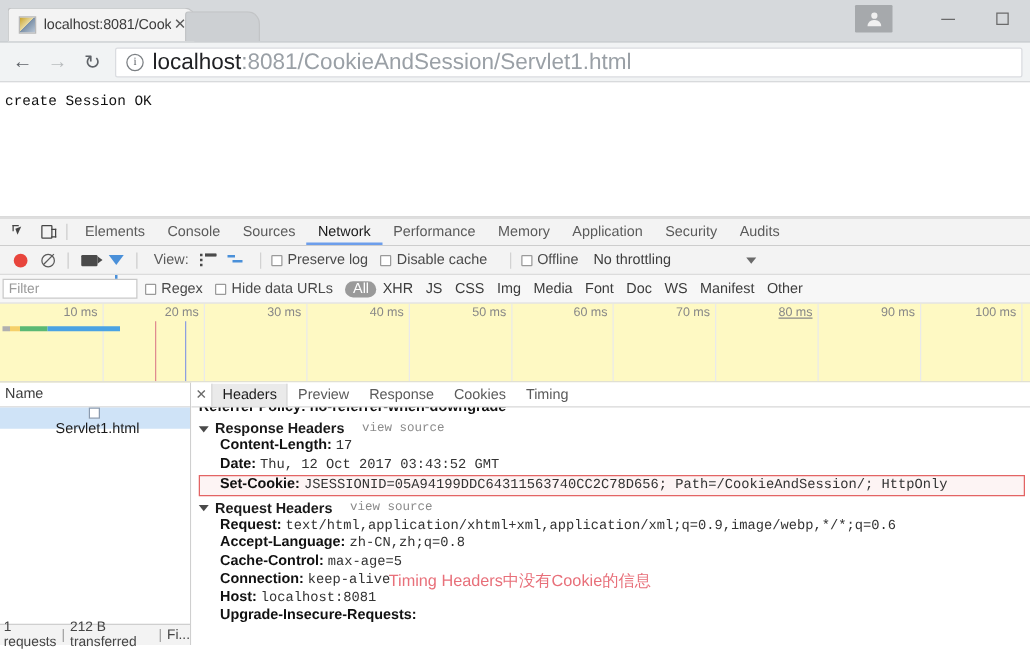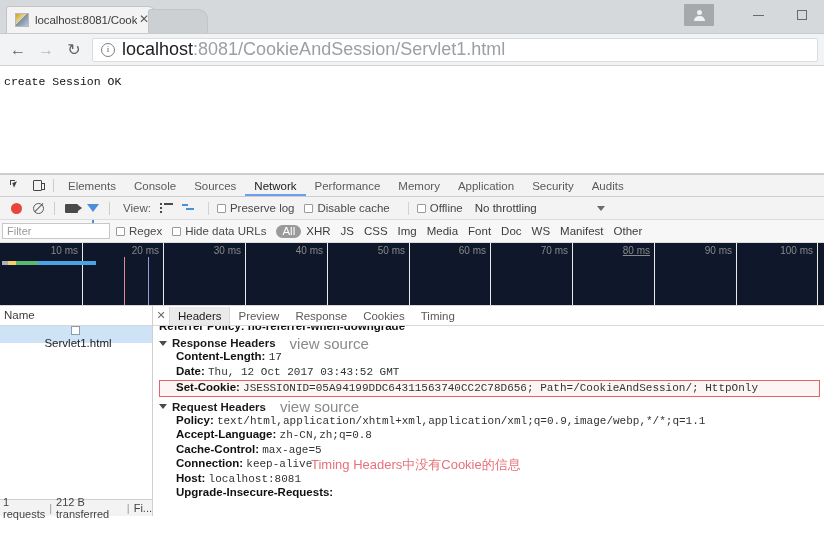--- a/index.html
+++ b/index.html
@@ -134,21 +134,21 @@
   .filter-input{
     width:108px;height:16px;background:#fff;border:1px solid #c8c8c8;
     margin:0 6px 0 2px;font-size:11px;color:#9a9a9a;padding:0 4px;box-sizing:border-box;
     line-height:15px;font-family:"Liberation Sans",sans-serif;
   }
   .ftype{padding:0 5px;color:#3c3c3c;white-space:nowrap;}
   .ftype.all{background:#9a9a9a;color:#fff;border-radius:8px;padding:0 6px;line-height:13px;height:13px;}
 
   
   .overview{
-    height:62px;background:#0f172a;border-bottom:1px solid #d8d8d8;position:relative;overflow:hidden;
+    height:62px;background:#fef9c3;border-bottom:1px solid #d8d8d8;position:relative;overflow:hidden;
   }
   .ov-tick{
     position:absolute;top:0;bottom:0;border-right:1px solid #eaeaea;
   }
   .ov-lbl{
     position:absolute;top:2px;font-size:10px;color:#888;transform:translateX(-100%);padding-right:4px;white-space:nowrap;
   }
   .ov-bar{position:absolute;left:2px;top:18px;height:4px;display:flex;}
   .ov-bar i{display:block;height:4px;}
   .ov-marker{position:absolute;top:14px;bottom:0;width:1px;}
@@ -184,21 +184,21 @@
     height:8px;overflow:hidden;color:#333;font-size:11.5px;position:relative;
   }
   .clip-line .inner{position:absolute;top:-6px;left:0;white-space:nowrap;}
   .sect{
     font-weight:bold;color:#1a1a1a;display:flex;align-items:center;margin-top:2px;height:14px;
   }
   .tri{
     width:0;height:0;border-left:4px solid transparent;border-right:4px solid transparent;
     border-top:5px solid #4a4a4a;margin-right:5px;
   }
-  .viewsrc{font-weight:normal;color:#8a8a8a;margin-left:14px;font-size:15px;}
+  .viewsrc{font-weight:normal;color:#8a8a8a;margin-left:14px;font-size:10px;font-family:Liberation Mono, monospace;}
   .hrow{
     padding-left:17px;line-height:13.5px;white-space:nowrap;color:#222;font-size:11.5px;
   }
   .hname{font-weight:bold;color:#111;}
   .hval{font-family:"Liberation Mono",monospace;font-size:11px;color:#333;}
   .hilite{
     border:1px solid #e36464;background:#fdf4f4;margin:1px 4px 1px 0;padding-left:16px;
     box-sizing:border-box;
   }
   .annot{
@@ -430,21 +430,21 @@
               <div class="hrow"><span class="hname">Date:</span> <span class="hval"> Thu, 12 Oct 2017 03:43:52 GMT</span></div>
               <div class="hrow hilite"><span class="hname">Set-Cookie:</span> <span class="hval"> JSESSIONID=05A94199DDC64311563740CC2C78D656; Path=/CookieAndSession/; HttpOnly</span></div>
             </div>
 
           <div class="sect" style="margin-top:3px;">
             <span class="tri"></span>
             <span>Request Headers</span>
             <span class="viewsrc">view source</span>
           </div>
           <div id="req-host">
-              <div class="hrow"><span class="hname">Policy:</span> <span class="hval"> text/html,application/xhtml+xml,application/xml;q=0.9,image/webp,*/*;q=1.1</span></div>
+              <div class="hrow"><span class="hname">Request:</span> <span class="hval"> text/html,application/xhtml+xml,application/xml;q=0.9,image/webp,*/*;q=0.6</span></div>
               <div class="hrow"><span class="hname">Accept-Language:</span> <span class="hval"> zh-CN,zh;q=0.8</span></div>
               <div class="hrow"><span class="hname">Cache-Control:</span> <span class="hval"> max-age=5</span></div>
               <div class="hrow"><span class="hname">Connection:</span> <span class="hval"> keep-alive</span></div>
               <div class="hrow"><span class="hname">Host:</span> <span class="hval"> localhost:8081</span></div>
               <div class="hrow"><span class="hname">Upgrade-Insecure-Requests:</span> </div>
             </div>
         </div>
 
         <div class="annot" style="left:158px;top:150px;">Timing Headers中没有Cookie的信息</div>
       </div>

